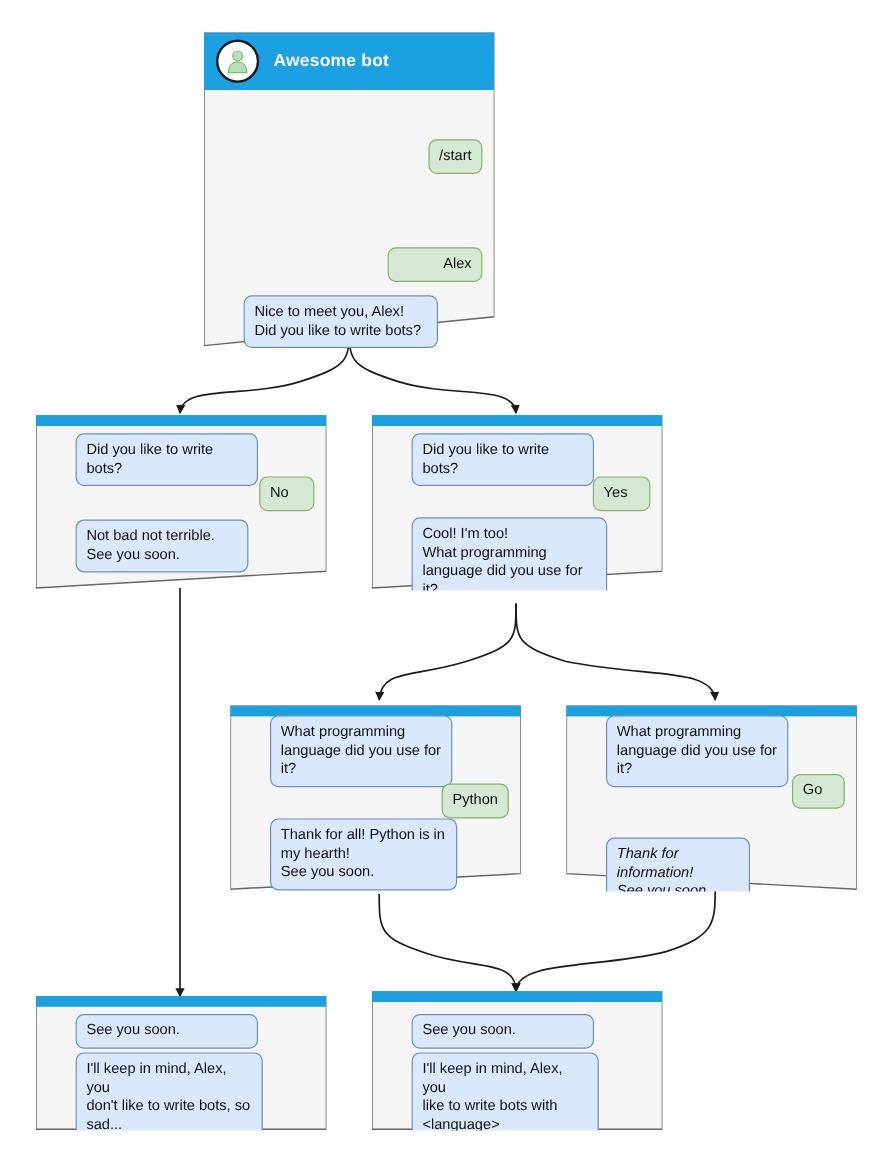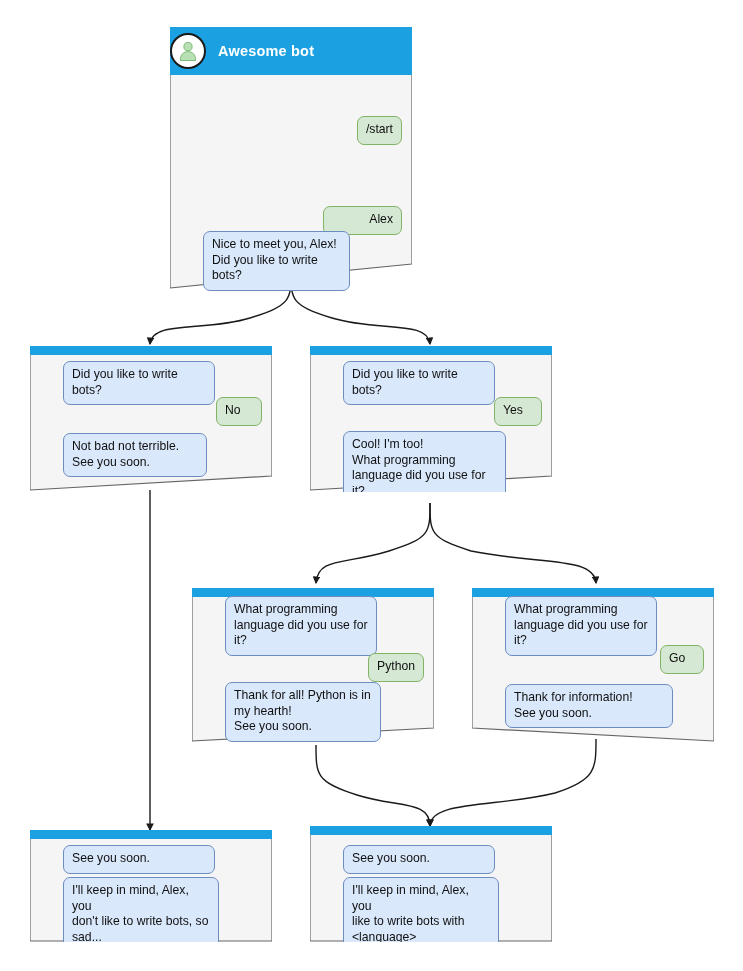--- a/index.html
+++ b/index.html
@@ -56,20 +56,21 @@
   
   .bot-header {
     position: absolute;
     left: 0;
     top: 0;
     right: 0;
     height: 48px;
     background: #1ba1e2;
     display: flex;
     align-items: center;
+    padding-left: 10px;
     box-sizing: border-box;
     text-align: right;
   }
   .avatar {
     width: 36px;
     height: 36px;
     border-radius: 50%;
     background: #ffffff;
     border: 2px solid #1a1a1a;
     box-sizing: border-box;
@@ -166,21 +167,21 @@
           <svg width="24" height="24" viewBox="0 0 24 24">
             <circle cx="12" cy="7.6" r="4.1" fill="#b9e0b4" stroke="#7dbd77" stroke-width="1"></circle>
             <path d="M4.3 21.5 C4.3 15.2 8 12.6 12 12.6 C16 12.6 19.7 15.2 19.7 21.5 Z" fill="#b9e0b4" stroke="#7dbd77" stroke-width="1"></path>
           </svg>
         </div>
         <div class="bot-title">Awesome bot</div>
       </div>
       <div class="chat" style="top:48px; bottom:0;">
         <div class="msg user" style="top:41px;">/start</div>
         <div class="msg user" style="top:131px;padding-left:45px;">Alex</div>
-        <div class="msg bot" style="top:156px; width:147px;">Nice to meet you, Alex!
+        <div class="msg bot" style="top:171px; width:162px;">Nice to meet you, Alex!
 Did you like to write bots?</div>
       </div>
     </div>
   </div>
 
   <div class="card" style="left:30px; top:346px; width:242px; height:146px;">
     <svg class="card-shape" viewBox="0 0 242 146" preserveAspectRatio="none">
       <polygon points="0,0 242,0 242,130 0,144" fill="#f5f5f5" stroke="#666666" stroke-width="1.2"></polygon>
     </svg>
     <div class="card-inner">
@@ -230,21 +231,21 @@
   <div class="card" style="left:472px; top:588px; width:242px; height:155px;">
     <svg class="card-shape" viewBox="0 0 242 155" preserveAspectRatio="none">
       <polygon points="0,0 242,0 242,153 0,140" fill="#f5f5f5" stroke="#666666" stroke-width="1.2"></polygon>
     </svg>
     <div class="card-inner">
       <div class="top-bar"></div>
       <div class="chat" style="top:0; bottom:0;">
         <div class="msg bot" style="top:8px; width:152px;">What programming
 language did you use for it?</div>
         <div class="msg user" style="top:57px; min-width:44px;">Go</div>
-        <div class="msg bot" style="top:96px; width:168px;">Thank for information!
+        <div class="msg bot" style="top:110px; width:120px;font-style:italic;">Thank for information!
 See you soon.</div>
       </div>
     </div>
   </div>
 
   <div class="card" style="left:30px; top:830px; width:242px; height:112px;">
     <svg class="card-shape" viewBox="0 0 242 112" preserveAspectRatio="none">
       <polygon points="0,0 242,0 242,111 0,111" fill="#f5f5f5" stroke="#666666" stroke-width="1.2"></polygon>
     </svg>
     <div class="card-inner">

